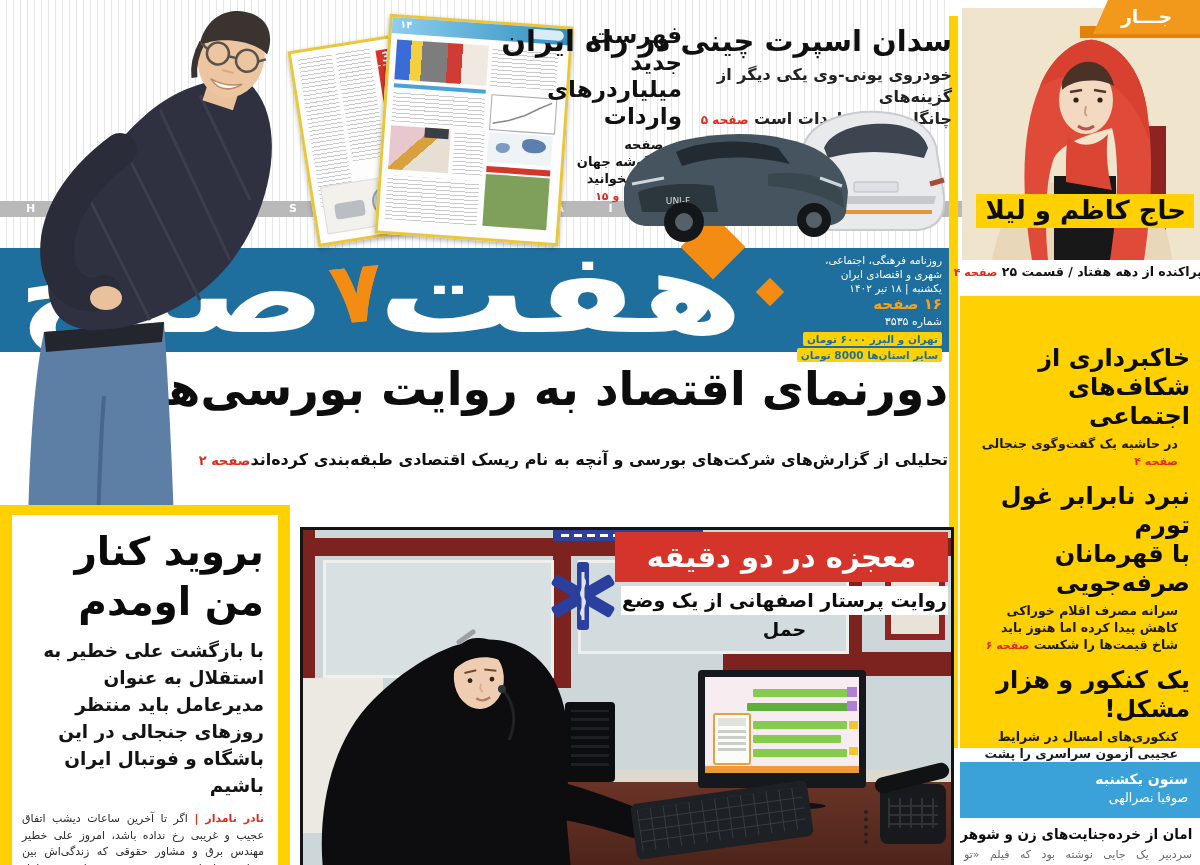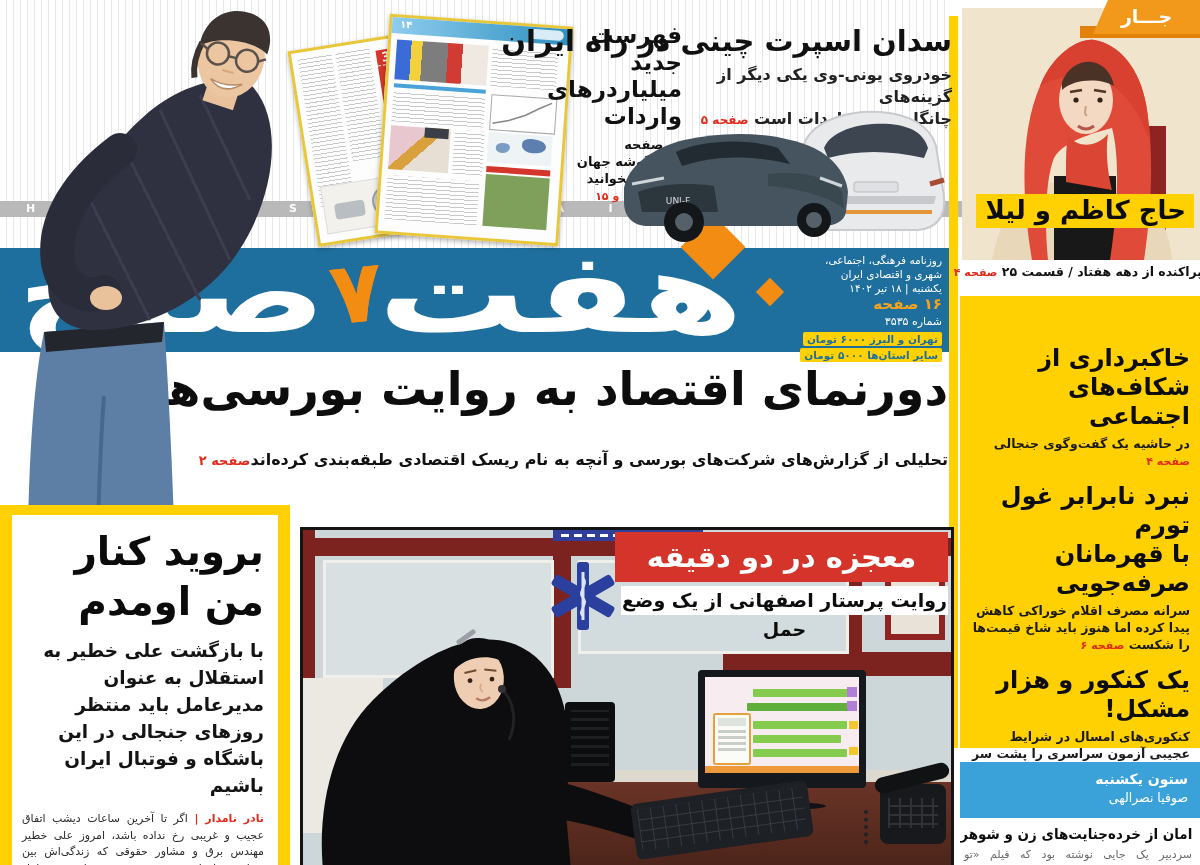--- a/index.html
+++ b/index.html
@@ -65,21 +65,21 @@
     font-size:19px;line-height:32px;text-align:center;}
   .corner-tab-shadow{left:1080px;top:26px;width:120px;height:12px;background:#e2820a;z-index:7;}
   .leila{left:962px;top:8px;width:238px;height:252px;background:#f1e4cd;overflow:hidden;}
   .chip-y{position:absolute;background:#ffd103;color:#0d0d0d;font-weight:900;
     text-align:right;padding:1px 8px 3px 10px;z-index:5;}
   .serial-sub{left:962px;top:260px;width:238px;background:#fff;font-size:12.5px;
     font-weight:bold;color:#111;text-align:right;padding:4px 6px 6px 2px;white-space:nowrap;}
   .right-yellow{left:960px;top:296px;width:240px;height:452px;background:#ffd103;
     padding:48px 10px 0 8px;box-sizing:border-box;text-align:right;}
   .ry-title{font-size:24px;font-weight:900;color:#0d0d0d;line-height:29px;letter-spacing:-.5px;}
-  .ry-sub{font-size:12.5px;font-weight:bold;color:#1a1a1a;line-height:17px;margin:4px 0 12px;}
+  .ry-sub{font-size:12.5px;font-weight:bold;color:#1a1a1a;line-height:17px;margin:4px 12px 12px;}
   .sunday-box{left:960px;top:762px;width:240px;height:56px;background:#3aa2d8;color:#fff;
     text-align:right;padding:8px 12px 0 0;box-sizing:border-box;}
   .sunday-kicker{font-size:14px;font-weight:bold;line-height:19px;}
   .sunday-author{font-size:12.5px;line-height:17px;}
   .sunday-story{left:960px;top:818px;width:240px;height:47px;background:#fff;text-align:right;
     padding:6px 8px 0 4px;box-sizing:border-box;overflow:hidden;}
   .sunday-title{font-size:14.5px;font-weight:900;color:#0d0d0d;white-space:nowrap;
     display:inline-block;transform:scaleX(.93);transform-origin:right;}
   .sunday-body{font-size:11px;color:#6a6a6a;line-height:15px;margin-top:4px;text-align:justify;}
   
@@ -112,21 +112,21 @@
     <div class="abs logo-seven">۷</div>
     <div class="abs logo-diamond"></div>
     <div class="abs logo-diamond2"></div>
     <div class="abs mh-info rtl">
       <div>روزنامه فرهنگی، اجتماعی،</div>
       <div>شهری و اقتصادی ایران</div>
       <div>یکشنبه | ۱۸ تیر ۱۴۰۲</div>
       <div class="mh-pages">۱۶ صفحه</div>
       <div class="mh-issue">شماره ۳۵۳۵</div>
       <div><span class="mh-chip">تهران و البرز ۶۰۰۰ تومان</span></div>
-      <div><span class="mh-chip">سایر استان‌ها ۵۰۰۰ تومان</span></div>
+      <div><span class="mh-chip">سایر استان‌ها 8000 تومان</span></div>
     </div>
   </div>
 
   <div class="abs ystrip"></div>
 
   <div class="abs" style="left:0;top:0;width:300px;height:525px;z-index:5;">
     <svg width="300" height="525" viewBox="0 0 300 525">
       <path d="M28,525 C30,430 36,370 44,332 L164,322 C168,380 172,460 174,525 Z" fill="#5d7fa6"></path>
       <path d="M98,525 C100,460 102,420 104,396" stroke="#47678c" stroke-width="4" fill="none"></path>
       <path d="M44,332 L164,322 L162,342 L46,352 Z" fill="#24262e"></path>

